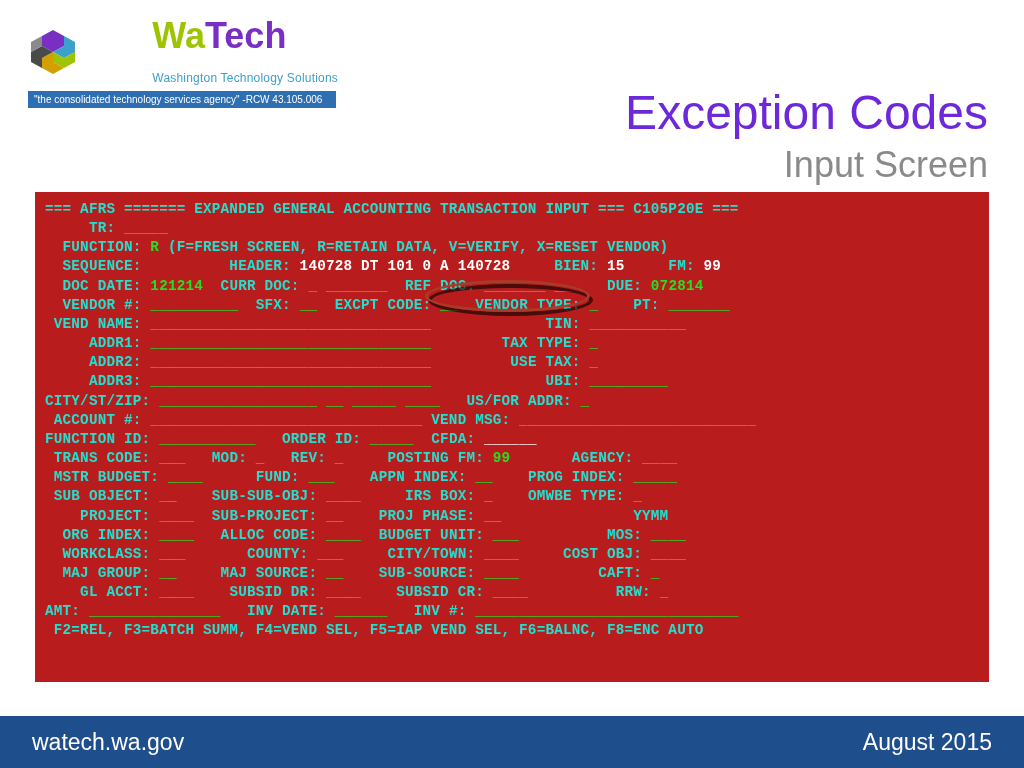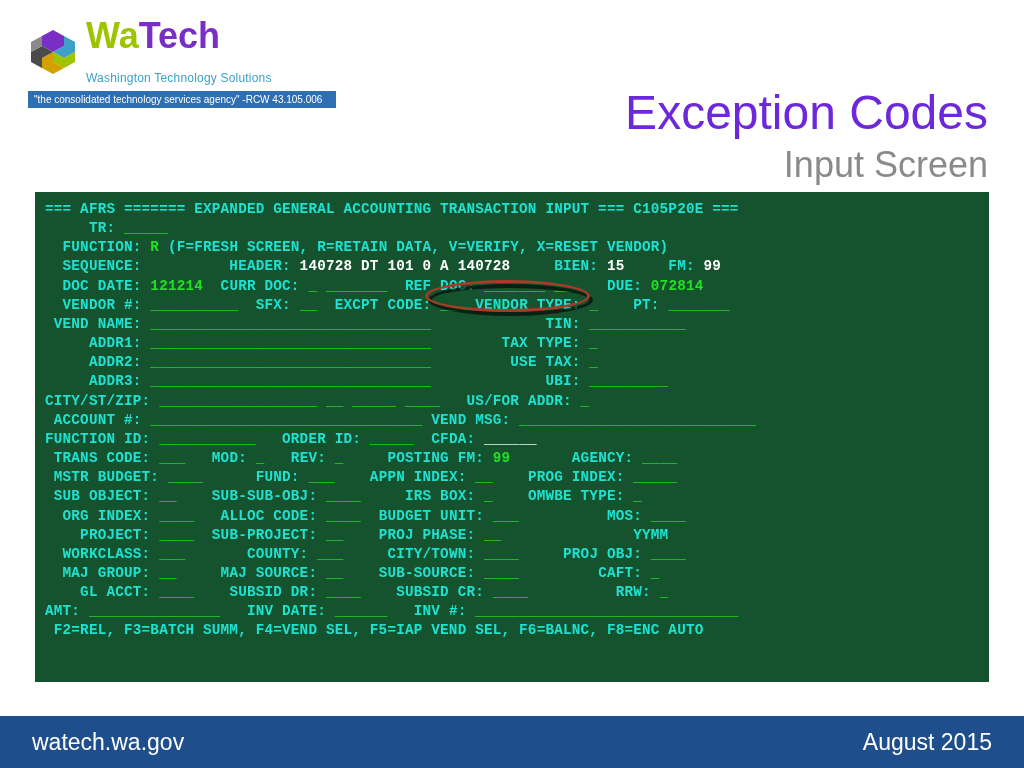--- a/index.html
+++ b/index.html
@@ -1,31 +1,31 @@
 <!DOCTYPE html>
 <html><head>
 <meta charset="utf-8">
 <style>
   * { box-sizing: border-box; }
   html, body { margin: 0; padding: 0; width: 1024px; height: 768px; font-family: "Segoe UI", Arial, sans-serif; background: #fff; overflow: hidden; }
   .slide { position: relative; width: 1024px; height: 768px; }
   .logo-block { position: absolute; top: 18px; left: 28px; width: 310px; }
-  .logo-row { display: flex; align-items: center; gap: 8px; }
+  .logo-row { display: flex; align-items: center; gap: 8px; justify-content: space-between; }
   .hex { width: 50px; height: 48px; position: relative; }
   .hex svg { width: 50px; height: 48px; }
   .brand { display: flex; flex-direction: column; }
   .brand-main { font-size: 36px; font-weight: 600; line-height: 1; }
   .brand-wa { color: #9ec400; }
   .brand-tech { color: #7a2fc4; }
   .brand-sub { color: #3da0c8; font-size: 12px; margin-top: 17px; letter-spacing: .2px; }
   .tagline { margin-top: 6px; background: #2e6fb3; color: #fff; font-size: 10px; padding: 3px 6px; width: 308px; }
   .title-block { position: absolute; top: 88px; right: 36px; text-align: right; }
   .title-main { font-size: 48px; font-weight: 400; color: #6d28d9; line-height: 1.05; }
   .title-sub { font-size: 36px; color: #8a8a8a; margin-top: 6px; }
-  .terminal { position: absolute; left: 35px; top: 192px; width: 954px; height: 490px; background: #14532d; padding: 8px 10px 6px 10px; font-family: "Consolas","Courier New",monospace; font-size: 14.3px; font-weight: bold; line-height: 1.34; letter-spacing: .2px; overflow: hidden; }
+  .terminal { position: absolute; left: 35px; top: 192px; width: 954px; height: 490px; background: #b91c1c; padding: 8px 10px 6px 10px; font-family: "Consolas","Courier New",monospace; font-size: 14.3px; font-weight: bold; line-height: 1.34; letter-spacing: .2px; overflow: hidden; }
   .cyan { color: #20e0d0; }
   .green { color: #22e022; }
   .white { color: #ffffff; }
   .footer { position: absolute; left: 0; bottom: 0; width: 100%; height: 52px; background: #1e4e8c; color: #fff; display: flex; justify-content: space-between; align-items: center; padding: 0 32px; font-size: 23px; }
   .circle { position: absolute; border: 3px solid #a83c28; border-radius: 50%; width: 165px; height: 32px; pointer-events: none; }
   .circle-shadow { position: absolute; border: 4px solid rgba(0,0,0,0.6); border-radius: 50%; width: 165px; height: 32px; pointer-events: none; }
   .tline { white-space: pre; }
 </style>
 </head>
 <body>
@@ -69,23 +69,23 @@
 <div class="tline"><span class="cyan"> VEND NAME: </span><span class="green">________________________________</span><span class="cyan">             TIN: </span><span class="green">___________</span></div>
 <div class="tline"><span class="cyan">     ADDR1: </span><span class="green">________________________________</span><span class="cyan">        TAX TYPE: </span><span class="green">_</span></div>
 <div class="tline"><span class="cyan">     ADDR2: </span><span class="green">________________________________</span><span class="cyan">         USE TAX: </span><span class="green">_</span></div>
 <div class="tline"><span class="cyan">     ADDR3: </span><span class="green">________________________________</span><span class="cyan">             UBI: </span><span class="green">_________</span></div>
 <div class="tline"><span class="cyan">CITY/ST/ZIP: </span><span class="green">__________________</span><span class="cyan"> </span><span class="green">__</span><span class="cyan"> </span><span class="green">_____</span><span class="cyan"> </span><span class="green">____</span><span class="cyan">   US/FOR ADDR: </span><span class="green">_</span></div>
 <div class="tline"><span class="cyan"> ACCOUNT #: </span><span class="green">_______________________________</span><span class="cyan"> VEND MSG: </span><span class="green">___________________________</span></div>
 <div class="tline"><span class="cyan">FUNCTION ID: </span><span class="green">___________</span><span class="cyan">   ORDER ID: </span><span class="green">_____</span><span class="cyan">  CFDA: </span><span class="white">______</span></div>
 <div class="tline"><span class="cyan"> TRANS CODE: </span><span class="green">___</span><span class="cyan">   MOD: </span><span class="green">_</span><span class="cyan">   REV: </span><span class="green">_</span><span class="cyan">     POSTING FM: </span><span class="green">99</span><span class="cyan">       AGENCY: </span><span class="green">____</span></div>
 <div class="tline"><span class="cyan"> MSTR BUDGET: </span><span class="green">____</span><span class="cyan">      FUND: </span><span class="green">___</span><span class="cyan">    APPN INDEX: </span><span class="green">__</span><span class="cyan">    PROG INDEX: </span><span class="green">_____</span></div>
 <div class="tline"><span class="cyan"> SUB OBJECT: </span><span class="green">__</span><span class="cyan">    SUB-SUB-OBJ: </span><span class="green">____</span><span class="cyan">     IRS BOX: </span><span class="green">_</span><span class="cyan">    OMWBE TYPE: </span><span class="green">_</span></div>
+<div class="tline"><span class="cyan">    PROJECT: </span><span class="green">____</span><span class="cyan">  SUB-PROJECT: </span><span class="green">__</span><span class="cyan">    PROJ PHASE: </span><span class="green">__</span><span class="cyan">               YYMM</span></div>
 <div class="tline"><span class="cyan">  ORG INDEX: </span><span class="green">____</span><span class="cyan">   ALLOC CODE: </span><span class="green">____</span><span class="cyan">  BUDGET UNIT: </span><span class="green">___</span><span class="cyan">          MOS: </span><span class="green">____</span></div>
-<div class="tline"><span class="cyan">    PROJECT: </span><span class="green">____</span><span class="cyan">  SUB-PROJECT: </span><span class="green">__</span><span class="cyan">    PROJ PHASE: </span><span class="green">__</span><span class="cyan">               YYMM</span></div>
-<div class="tline"><span class="cyan">  WORKCLASS: </span><span class="green">___</span><span class="cyan">       COUNTY: </span><span class="green">___</span><span class="cyan">     CITY/TOWN: </span><span class="green">____</span><span class="cyan">     PROJ OBJ: </span><span class="green">____</span></div>
+<div class="tline"><span class="cyan">  WORKCLASS: </span><span class="green">___</span><span class="cyan">       COUNTY: </span><span class="green">___</span><span class="cyan">     CITY/TOWN: </span><span class="green">____</span><span class="cyan">     COST OBJ: </span><span class="green">____</span></div>
 <div class="tline"><span class="cyan">  MAJ GROUP: </span><span class="green">__</span><span class="cyan">     MAJ SOURCE: </span><span class="green">__</span><span class="cyan">    SUB-SOURCE: </span><span class="green">____</span><span class="cyan">         CAFT: </span><span class="green">_</span></div>
 <div class="tline"><span class="cyan">    GL ACCT: </span><span class="green">____</span><span class="cyan">    SUBSID DR: </span><span class="green">____</span><span class="cyan">    SUBSID CR: </span><span class="green">____</span><span class="cyan">          RRW: </span><span class="green">_</span></div>
 <div class="tline"><span class="cyan">AMT: </span><span class="green">_______________</span><span class="cyan">   INV DATE: </span><span class="green">______</span><span class="cyan">   INV #: </span><span class="green">______________________________</span></div>
 <div class="tline"><span class="cyan"> F2=REL, F3=BATCH SUMM, F4=VEND SEL, F5=IAP VEND SEL, F6=BALNC, F8=ENC AUTO</span></div>
 
     <div class="circle-shadow" style="left:393px; top:92px;"></div>
     <div class="circle" style="left:390px; top:88px;"></div>
   </div>
 
   <div class="footer">

